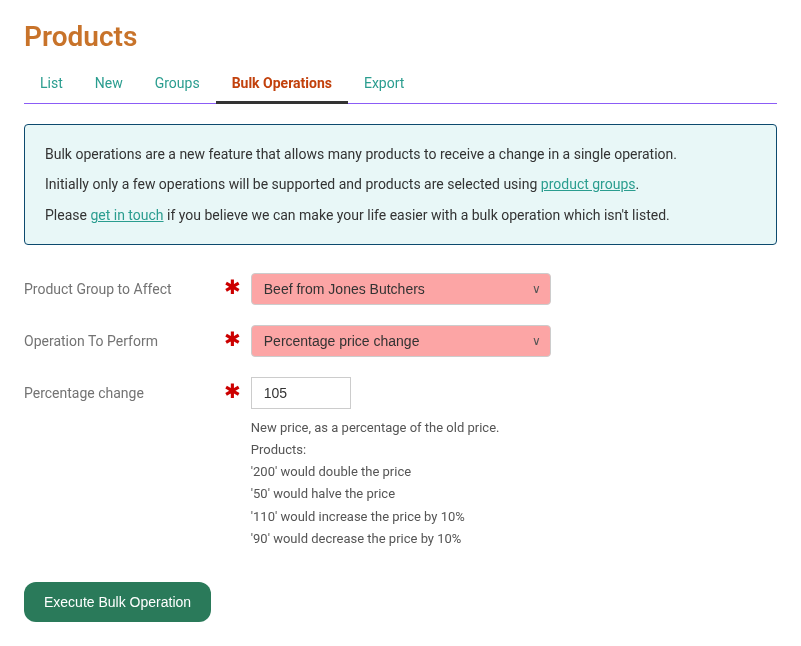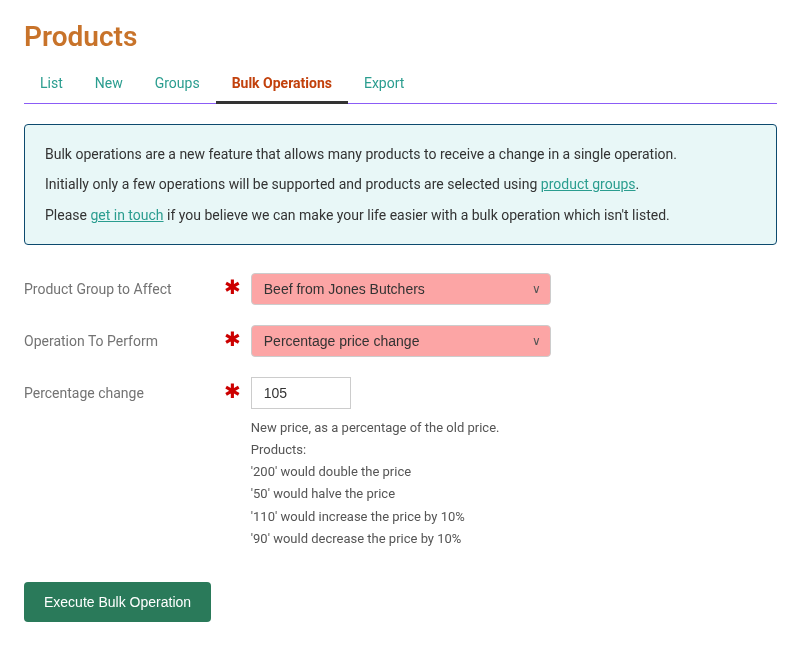--- a/index.html
+++ b/index.html
@@ -119,21 +119,21 @@
     .help-text {
       font-size: 13px;
       color: #555;
       line-height: 1.7;
     }
     .help-text p { margin: 0; }
     .btn-execute {
       background: #2a7a5a;
       color: #fff;
       border: none;
-      border-radius: 4px;
+      border-radius: 12px;
       padding: 12px 20px;
       font-size: 14px;
       font-weight: 500;
       cursor: pointer;
       margin-top: 12px;
     }
     .row-required {
       display: flex;
       align-items: flex-start;
     }

